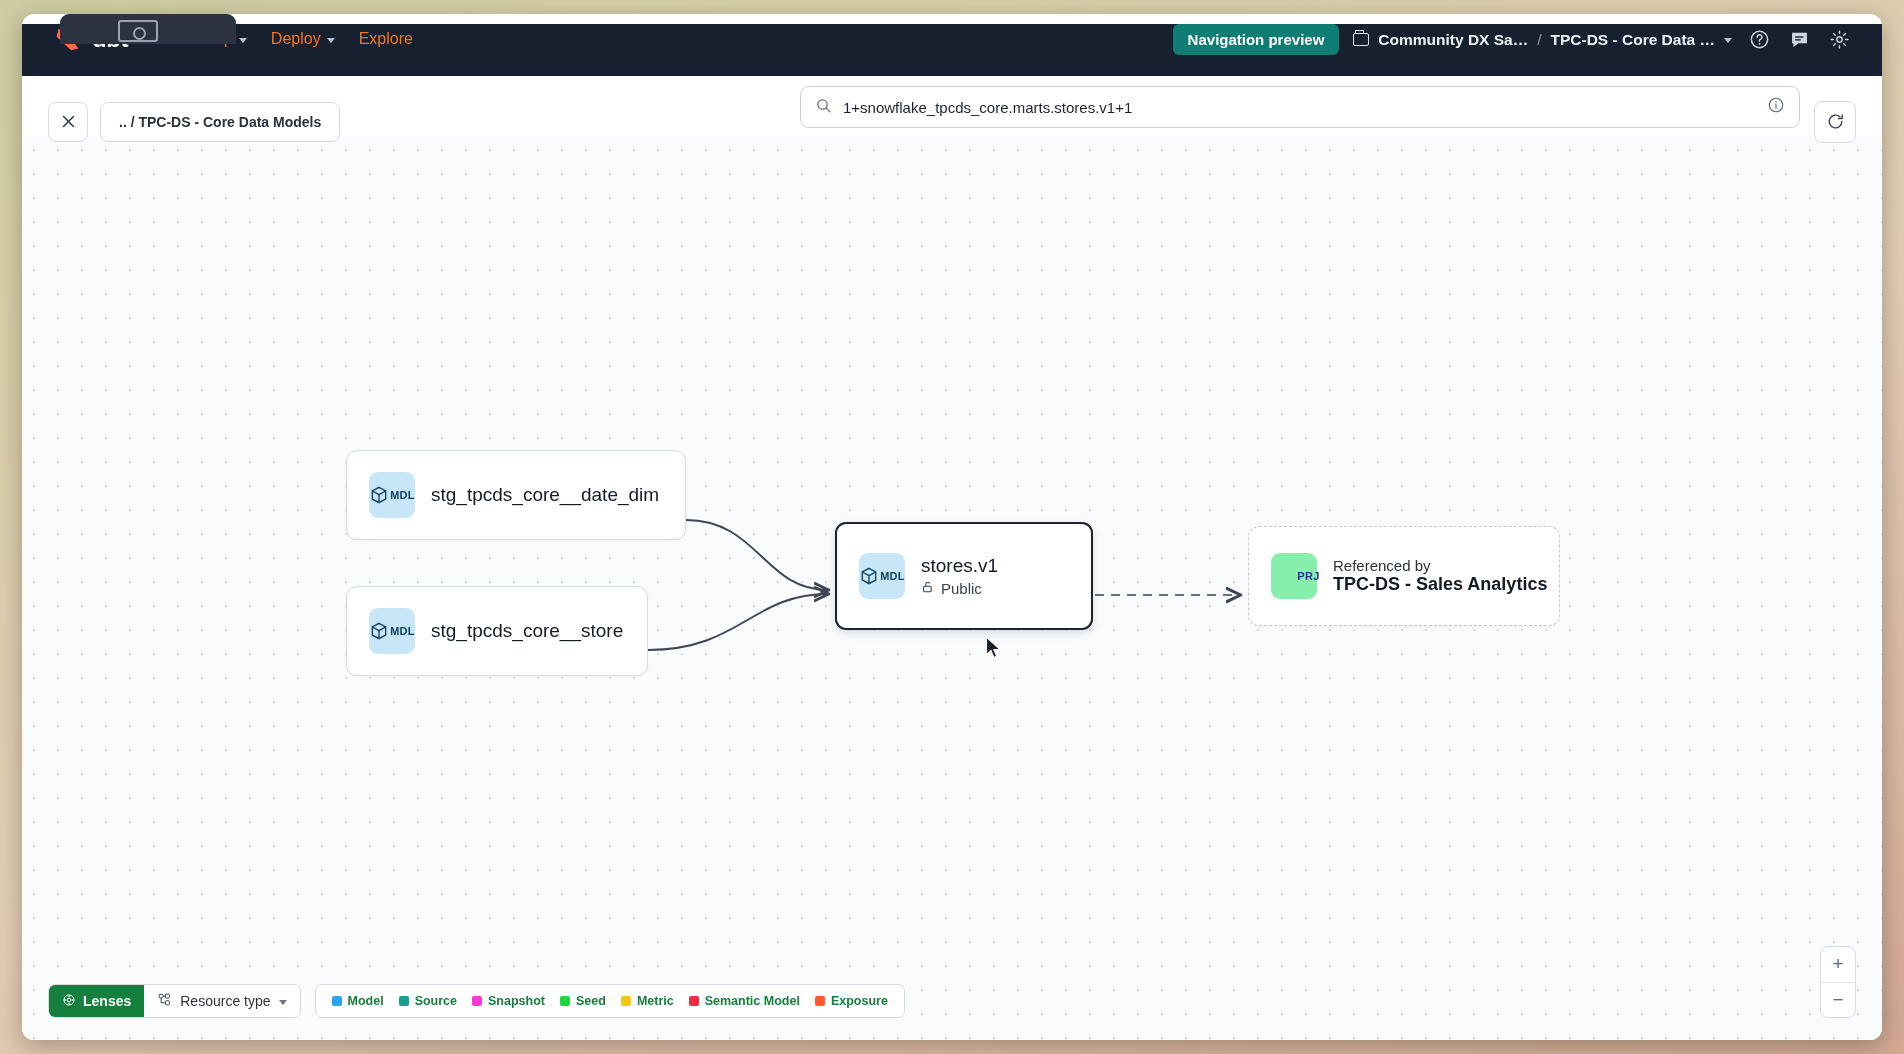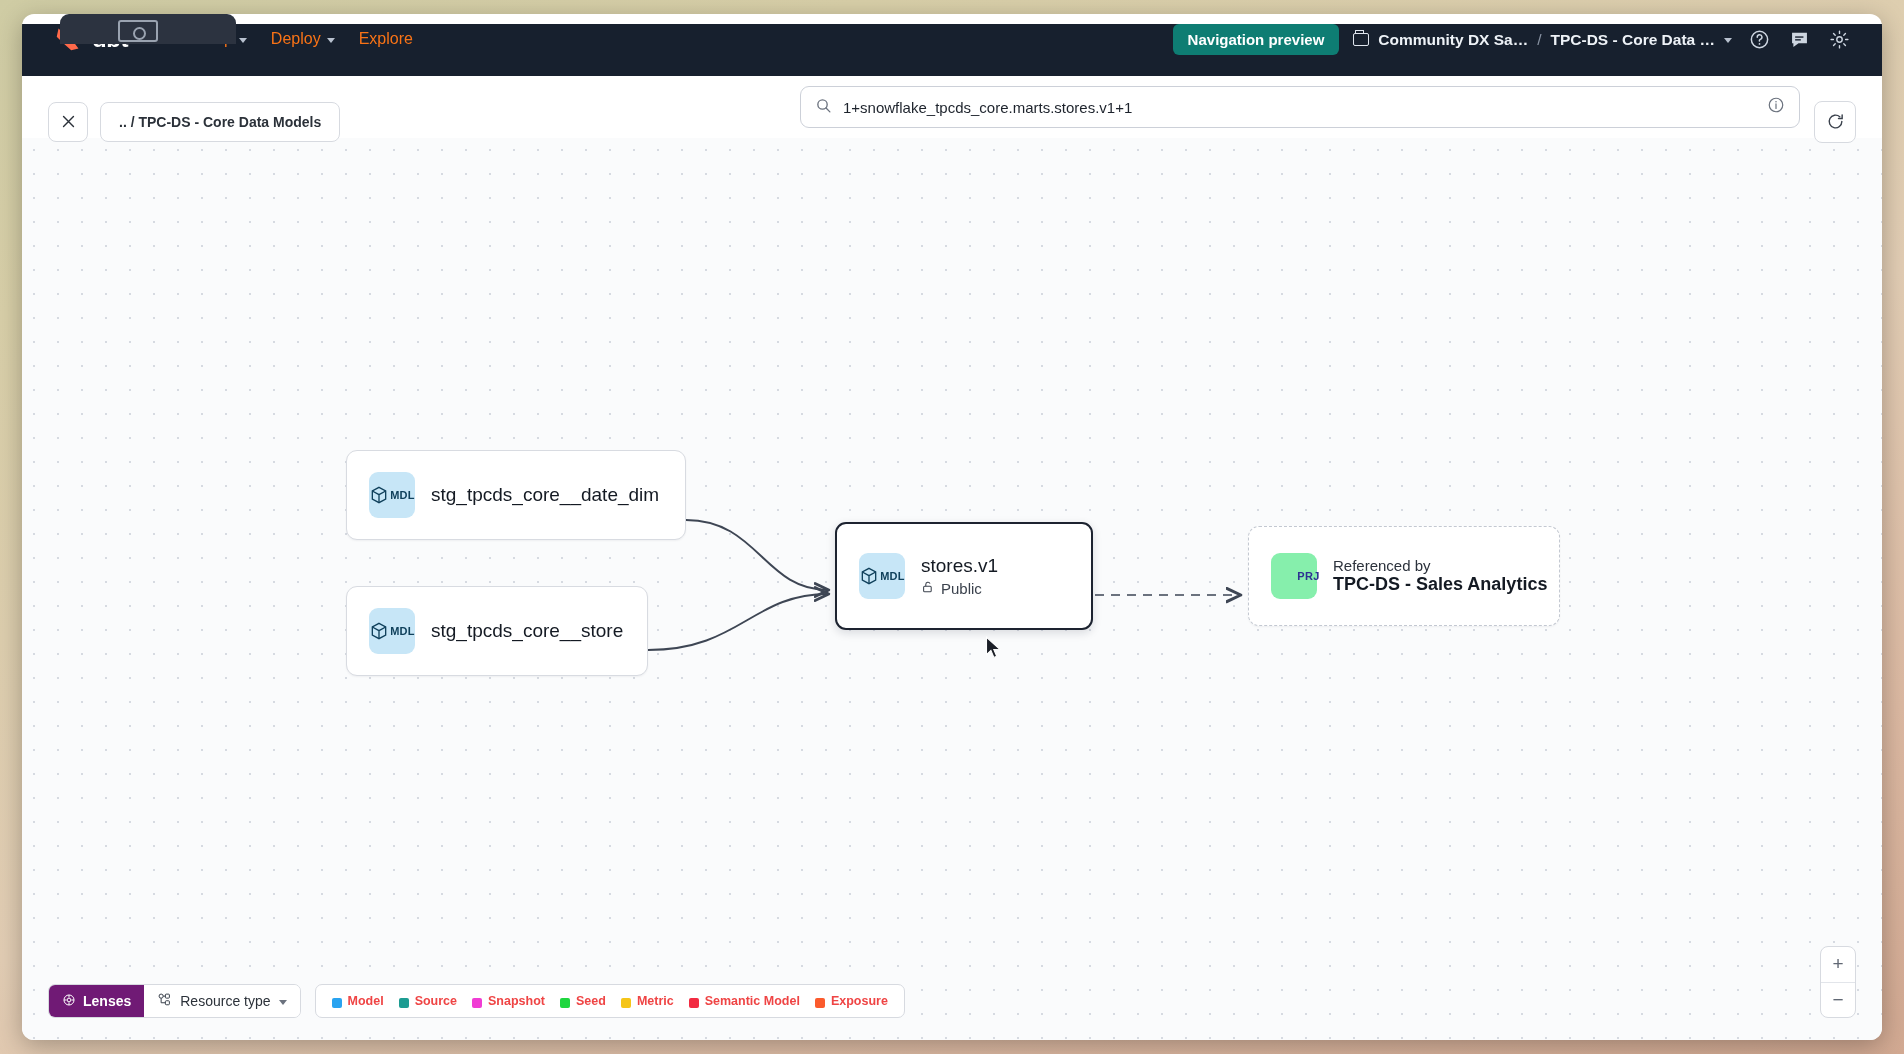--- a/index.html
+++ b/index.html
@@ -105,27 +105,27 @@
   .badge-label { font-size: 11px; font-weight:700; letter-spacing:.3px; }
   .node-title { font-size: 19px; color:#141a23; font-weight:500; white-space:nowrap;}
   .node-sub { font-size: 15px; color:#3b424d; display:flex; align-items:center; gap:6px; margin-top:3px;}
   .node-eyebrow { font-size: 15px; color:#2c323c; }
   .node-strong { font-size: 18px; color:#141a23; font-weight:600; white-space:nowrap;}
   .node-textcol { display:flex; flex-direction:column; justify-content:center;}
 
   
   #bottombar { position:absolute; left: 26px; bottom: 22px; display:flex; align-items:center; gap: 14px; z-index:3;}
   #lens-group { display:flex; height:34px; border-radius:7px; overflow:hidden; border:1px solid #d7dae0; background:#fff;}
-  #lenses-btn { background:#701a75; color:#fff; font-size:14px; font-weight:600;
+  #lenses-btn { background:#15803d; color:#fff; font-size:14px; font-weight:600;
                 display:flex;align-items:center;gap:7px;padding:0 13px;cursor:pointer;}
   #resource-type-btn { background:#fff; color:#2b3139; font-size:14px;
                 display:flex;align-items:center;gap:8px;padding:0 13px;cursor:pointer;}
   #legend { height:34px; background:#fff; border:1px solid #d7dae0; border-radius:7px;
             display:flex;align-items:center;gap:15px;padding:0 16px;}
-  .legend-item { display:flex;align-items:flex-end;gap:6px;font-size:12.5px;color:#ef4444;font-weight:600;}
+  .legend-item { display:flex;align-items:center;gap:6px;font-size:12.5px;color:#15803d;font-weight:600;}
   .swatch { width:10px;height:10px;border-radius:2px;}
 
   #zoom-ctl { position:absolute; right:26px; bottom:22px; width:36px; height:72px;
               background:#fff;border:1px solid #d7dae0;border-radius:8px;
               display:flex;flex-direction:column; z-index:3; overflow:hidden;}
   .zoom-btn { flex:1; display:flex;align-items:center;justify-content:center;
               font-size:19px;color:#616874;cursor:pointer;}
   #zoom-in-btn { border-bottom:1px solid #e2e5ea; }
 
   #cursor { position:absolute; left:963px; top:498px; z-index:9; pointer-events:none;}

